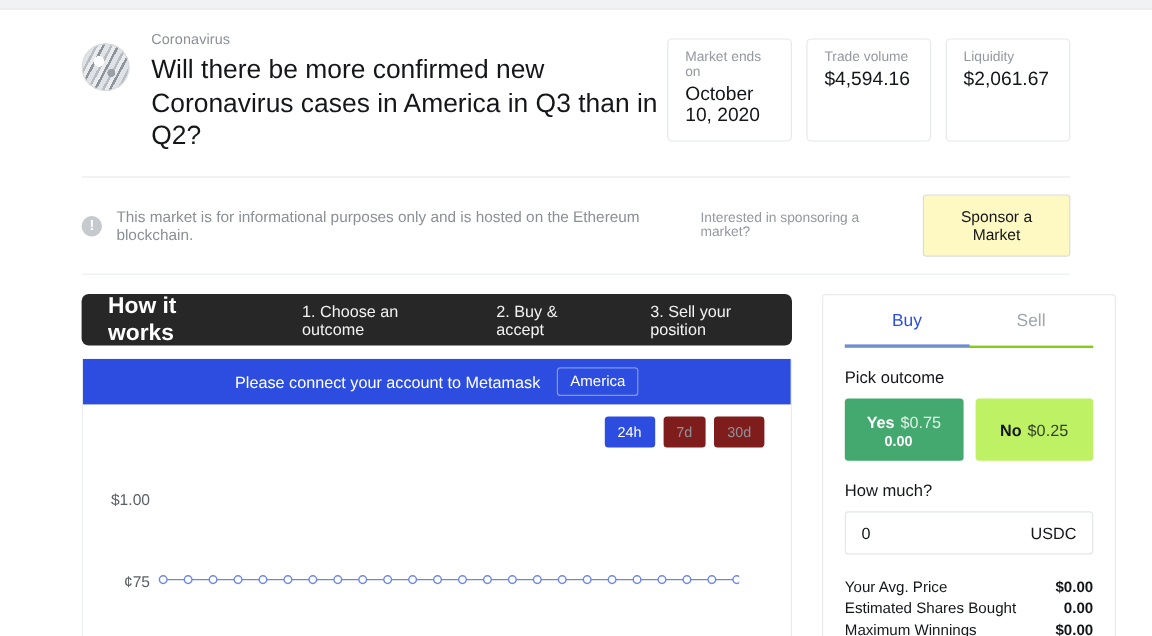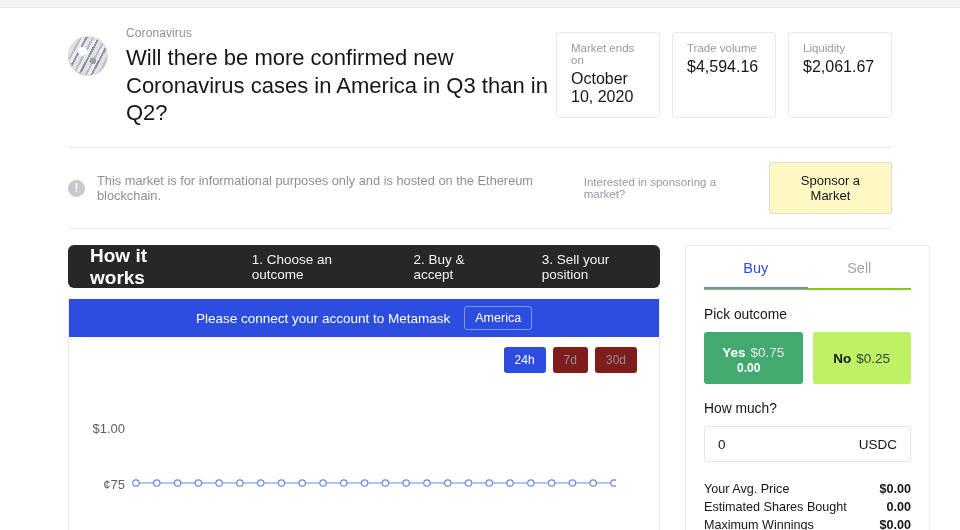--- a/index.html
+++ b/index.html
@@ -227,21 +227,21 @@
           <button class="mm-connect">America</button>
         </div>
 
         <div class="range-row">
           <button class="range-btn active">24h</button>
           <button class="range-btn">7d</button>
           <button class="range-btn">30d</button>
         </div>
 
         <div class="plot">
-          <div class="ylabel" style="left:0; top:84px;">$1.00</div>
+          <div class="ylabel" style="left:0; top:72px;">$1.00</div>
           <div class="ylabel" style="left:0; top:140px;">¢75</div>
 
           <svg class="chart-svg" id="chart-svg" width="500" height="310">
               <path d="M20 146 L40.78260869565217 146 L61.565217391304344 146 L82.34782608695653 146 L103.13043478260869 146 L123.91304347826086 146 L144.69565217391306 146 L165.47826086956522 146 L186.26086956521738 146 L207.04347826086956 146 L227.82608695652172 146 L248.6086956521739 146 L269.3913043478261 146 L290.17391304347825 146 L310.95652173913044 146 L331.7391304347826 146 L352.52173913043475 146 L373.30434782608694 146 L394.0869565217391 146 L414.8695652173913 146 L435.65217391304344 146 L456.4347826086956 146 L477.2173913043478 146 L498 146" fill="none" stroke="#6d86e8" stroke-width="1.2"></path>
               <circle cx="20" cy="146" r="3.2" fill="#fff" stroke="#6d86e8" stroke-width="1.2"></circle>
               <circle cx="40.78260869565217" cy="146" r="3.2" fill="#fff" stroke="#6d86e8" stroke-width="1.2"></circle>
               <circle cx="61.565217391304344" cy="146" r="3.2" fill="#fff" stroke="#6d86e8" stroke-width="1.2"></circle>
               <circle cx="82.34782608695653" cy="146" r="3.2" fill="#fff" stroke="#6d86e8" stroke-width="1.2"></circle>
               <circle cx="103.13043478260869" cy="146" r="3.2" fill="#fff" stroke="#6d86e8" stroke-width="1.2"></circle>
               <circle cx="123.91304347826086" cy="146" r="3.2" fill="#fff" stroke="#6d86e8" stroke-width="1.2"></circle>

